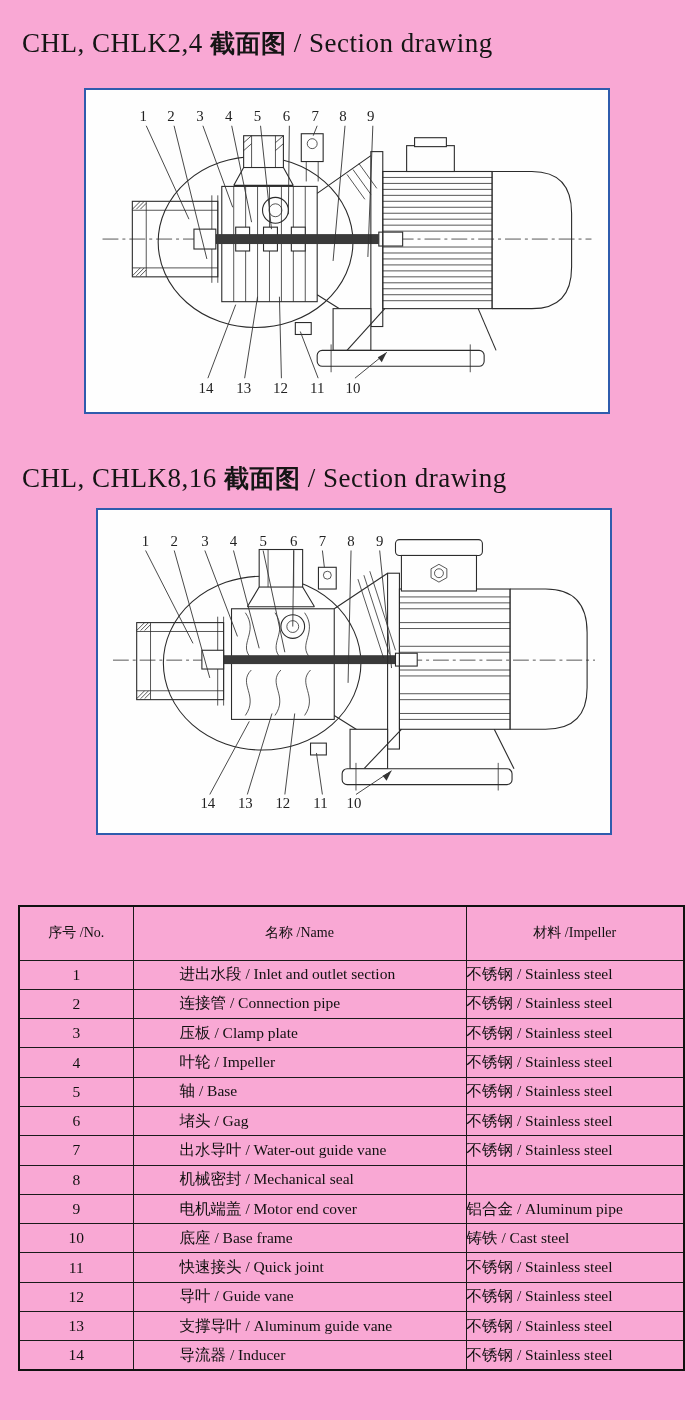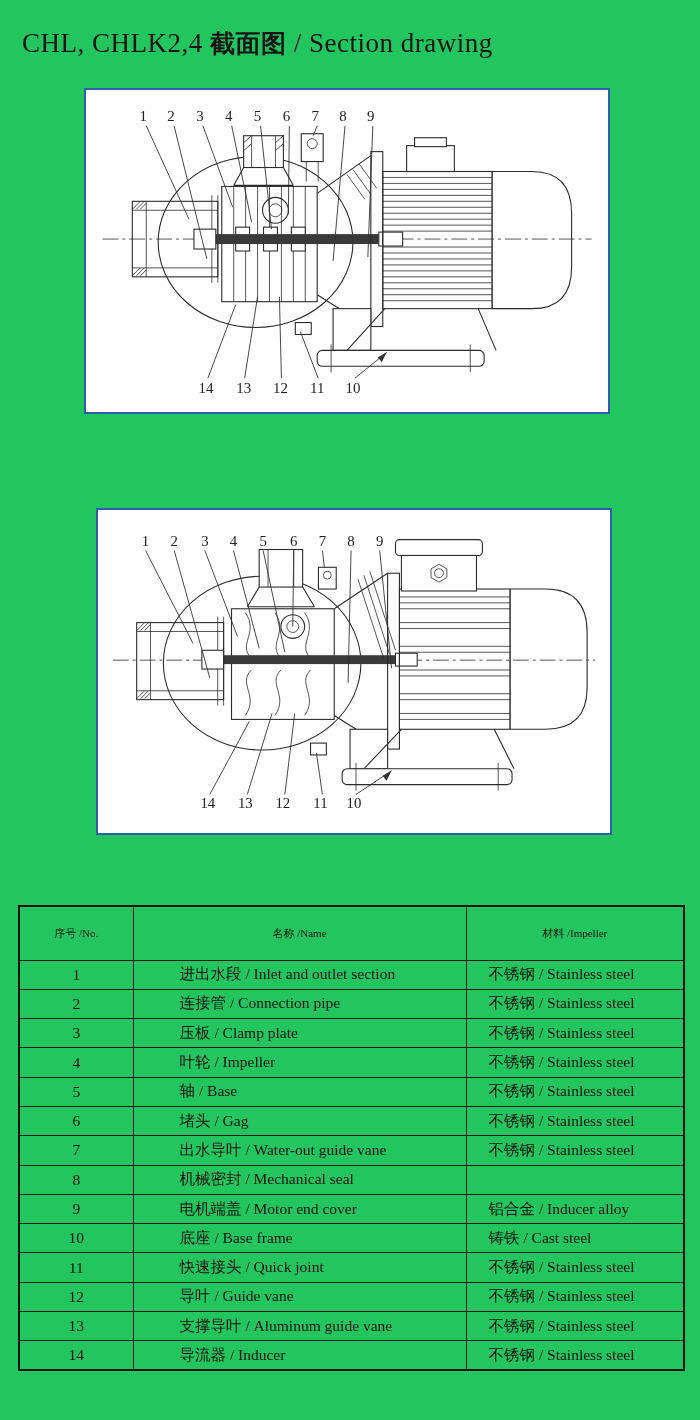--- a/index.html
+++ b/index.html
@@ -1,43 +1,43 @@
 <!DOCTYPE html>
 <html><head>
 <meta charset="utf-8">
 <style>
   * { margin:0; padding:0; box-sizing:border-box; }
   body { background:#ffffff; }
   .page {
-    position:relative; width:700px; height:1420px; background:#22c55e;
+    position:relative; width:700px; height:1420px; background:#f9a8d4;
     font-family:"Liberation Serif","DejaVu Serif",serif; color:#111;
     overflow:hidden;
   }
   .title { position:absolute; left:22px; font-size:27px; font-weight:normal;
     letter-spacing:0.5px; white-space:nowrap; color:#151515; }
   .title .cjk { font-weight:bold; font-family:"DejaVu Sans",sans-serif; font-size:25px; }
   .draw-box { position:absolute; background:#fefefe; border:2.5px solid #2f5cad; }
   .draw-box svg { display:block; width:100%; height:100%; }
   svg text { font-family:"Liberation Serif","DejaVu Serif",serif; font-size:15px; fill:#222; }
   .tline { stroke:#2b2b2b; stroke-width:1.1; fill:none; }
   .thin  { stroke:#2b2b2b; stroke-width:0.8; fill:none; }
   .lead  { stroke:#333; stroke-width:0.9; fill:none; }
   .cl    { stroke:#444; stroke-width:0.9; stroke-dasharray:16 4 3 4; }
   .dark  { fill:#3a3a3a; stroke:none; }
   .white { fill:#fefefe; stroke:#2b2b2b; stroke-width:1.1; }
 
   table.material { position:absolute; left:18px; top:905px; width:665px;
     border-collapse:collapse; table-layout:fixed; border:2px solid #111; }
   table.material th, table.material td { border:1.5px solid #1a1a1a; overflow:hidden; white-space:nowrap; }
-  table.material th { height:54px; font-weight:normal; font-size:11px; text-align:center; }
+  table.material th { height:54px; font-weight:normal; font-size:14px; text-align:center; }
   table.material td { height:29.3px; font-size:15.5px; }
   col.c-no { width:114px; } col.c-name { width:333px; } col.c-mat { width:218px; }
   td.no  { text-align:center; }
   td.name{ padding-left:46px; }
-  td.mat { padding-left:22px; }
+  td.mat { }
 </style>
 </head>
 <body>
 
 <div class="page">
 
   <h1 class="title" style="top:27px;">
     <span>CHL, CHLK2,4</span>
     <span class="cjk">截面图</span>
     <span>/ Section drawing</span>
@@ -115,20 +115,25 @@
       <text x="258" y="31" text-anchor="middle">8</text>
       <text x="286" y="31" text-anchor="middle">9</text>
       <text x="120" y="305" text-anchor="middle">14</text>
       <text x="158" y="305" text-anchor="middle">13</text>
       <text x="195" y="305" text-anchor="middle">12</text>
       <text x="232" y="305" text-anchor="middle">11</text>
       <text x="268" y="305" text-anchor="middle">10</text>
     </svg>
   </div>
 
+  <h1 class="title" style="top:462px;">
+    <span>CHL, CHLK8,16</span>
+    <span class="cjk">截面图</span>
+    <span>/ Section drawing</span>
+  </h1>
 
   <div class="draw-box" style="left:96px; top:508px; width:516px; height:327px;">
     <svg viewBox="0 0 516 327">
       <line class="cl" x1="14" y1="152" x2="502" y2="152"></line>
 
       <ellipse class="tline" cx="165" cy="155" rx="100" ry="88"></ellipse>
 
       <rect class="tline" x="38" y="114" width="88" height="78"></rect>
       <line class="thin" x1="38" y1="123" x2="126" y2="123"></line>
       <line class="thin" x1="38" y1="183" x2="126" y2="183"></line>
@@ -250,21 +255,21 @@
           <td class="mat">不锈钢 / Stainless steel</td>
         </tr>
       <tr>
           <td class="no">8</td>
           <td class="name">机械密封 / Mechanical seal</td>
           <td class="mat"></td>
         </tr>
       <tr>
           <td class="no">9</td>
           <td class="name">电机端盖 / Motor end cover</td>
-          <td class="mat">铝合金 / Inducer alloy</td>
+          <td class="mat">铝合金 / Aluminum pipe</td>
         </tr>
       <tr>
           <td class="no">10</td>
           <td class="name">底座 / Base frame</td>
           <td class="mat">铸铁 / Cast steel</td>
         </tr>
       <tr>
           <td class="no">11</td>
           <td class="name">快速接头 / Quick joint</td>
           <td class="mat">不锈钢 / Stainless steel</td>

